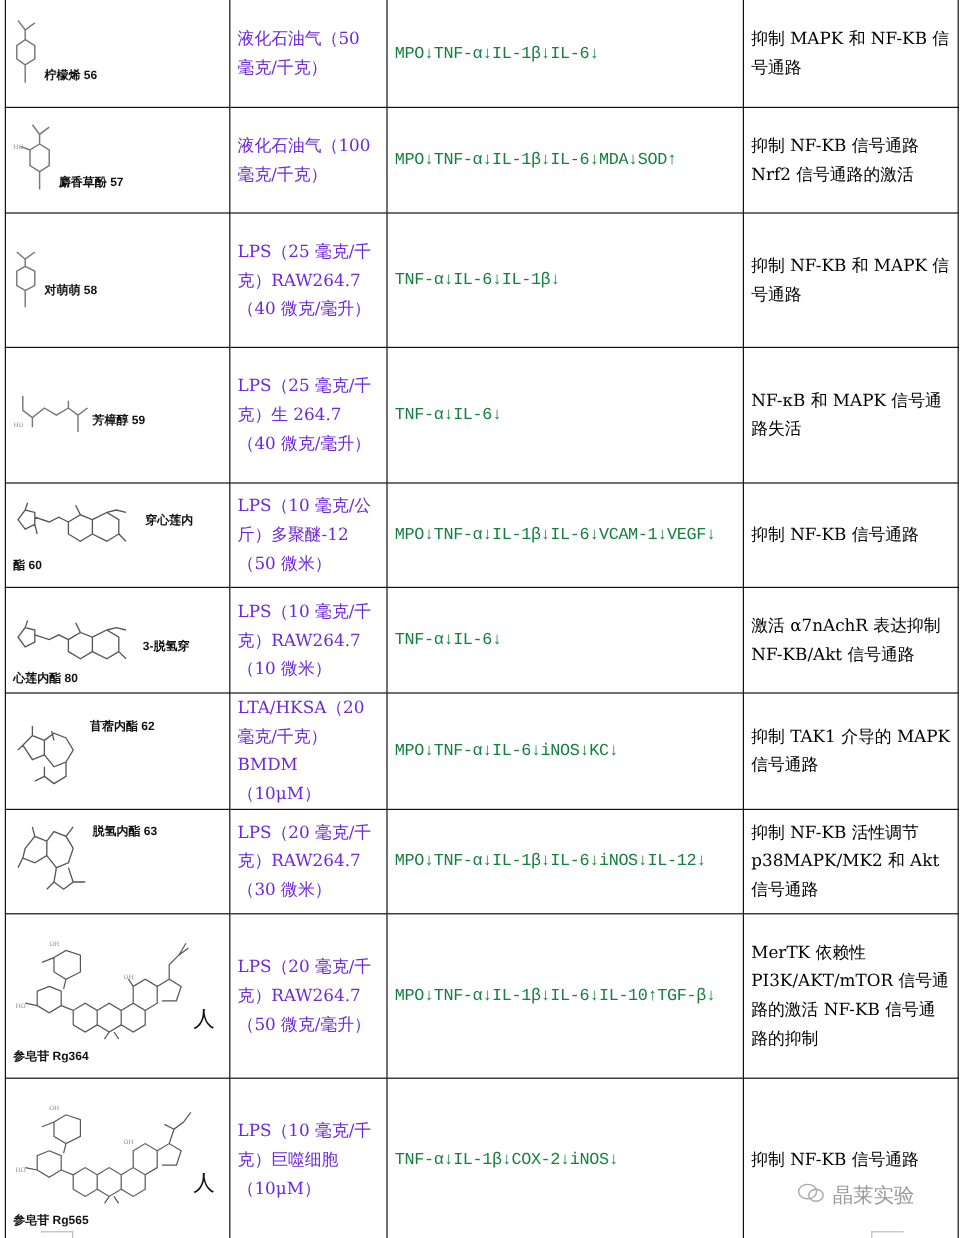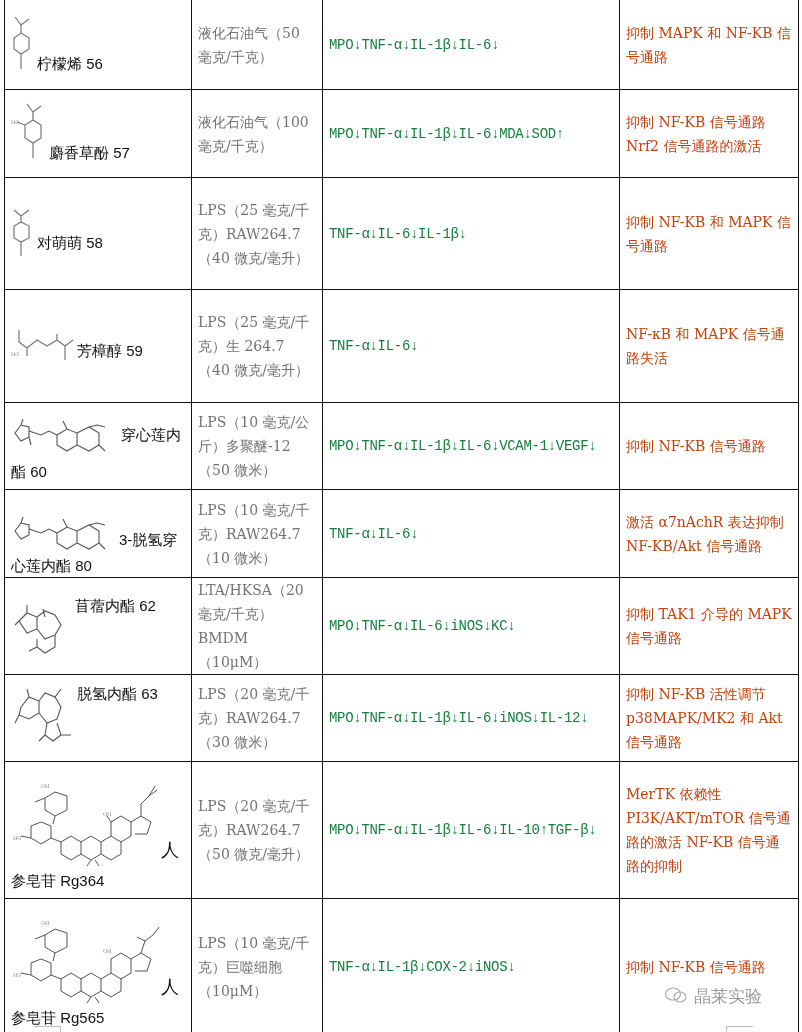--- a/index.html
+++ b/index.html
@@ -2,24 +2,24 @@
 <html><head>
 <meta charset="utf-8">
 <style>
   html, body { margin:0; padding:0; background:#ffffff; }
   body { width:802px; height:1032px; position:relative; overflow:hidden;
          font-family:"DejaVu Serif", serif; color:#111; }
   table.doc { position:absolute; left:4px; top:-1px; border-collapse:collapse; table-layout:fixed; }
   table.doc td { border:1.5px solid #111; vertical-align:middle; padding:0 6px; font-size:14px; line-height:24px; }
   col.c1 { width:187px; } col.c2 { width:131px; } col.c3 { width:297px; } col.c4 { width:179px; }
   .compound { position:relative; height:100%; }
-  .cname { font-family:"Liberation Sans", sans-serif; font-weight:normal; font-size:15px; line-height:22px; }
-  .cond { font-size:14px; line-height:25px; color:#737373; }
+  .cname { font-family:"Liberation Sans", sans-serif; font-weight:bold; font-size:10px; line-height:22px; }
+  .cond { font-size:14px; line-height:25px; color:#6d28d9; }
   .markers { font-family:Liberation Mono, monospace; font-size:12.5px; line-height:24px; color:#15803d; letter-spacing:-0.3px; }
-  .mech { font-size:14px; line-height:25px; color:#c2410c; }
+  .mech { font-size:14px; line-height:25px; color:#000000; }
   .struct { display:block; }
   .struct svg { display:block; }
   .person-glyph { position:absolute; right:6px; font-size:18px; font-family:"DejaVu Sans", sans-serif; }
   .watermark { position:absolute; left:664px; top:985px; font-family:"DejaVu Sans", sans-serif; font-size:17px; color:#9a9a9a; display:flex; align-items:center; gap:6px;text-align:center; }
   .corner { position:absolute; width:26px; height:10px; border-top:1px solid #bbb; }
 </style>
 </head>
 <body>
 
 <table class="doc">

